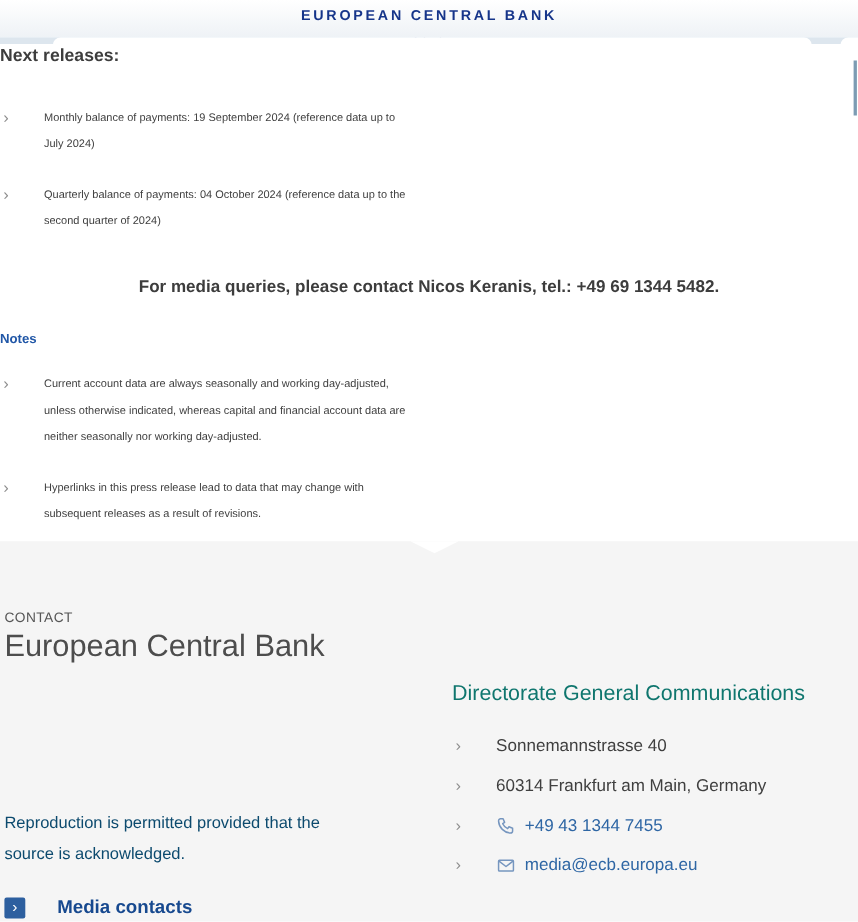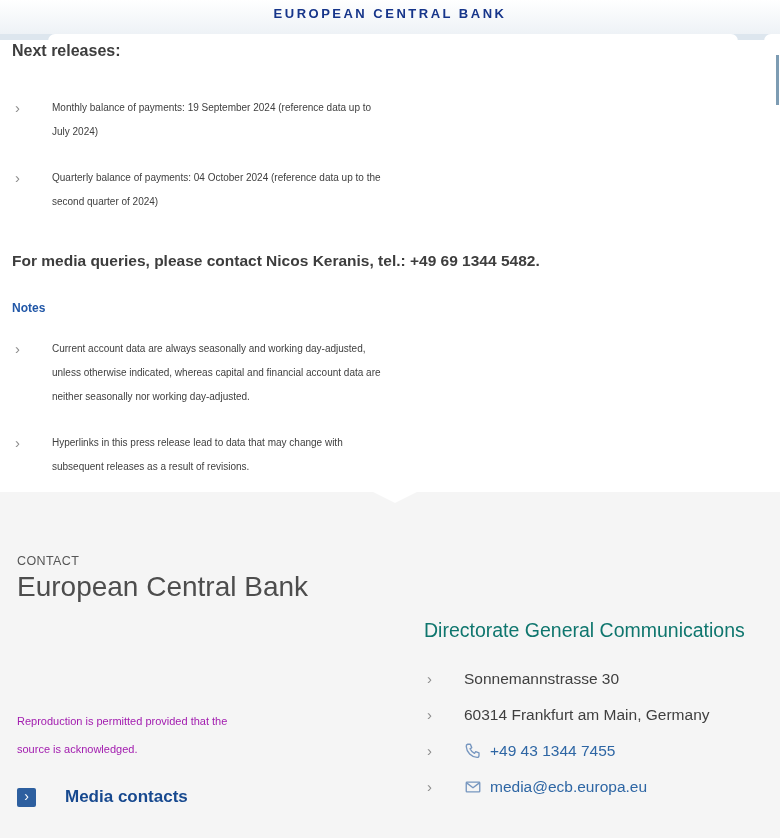--- a/index.html
+++ b/index.html
@@ -33,47 +33,47 @@
     background:#fff; border-radius:10px 0 0 0;
   }
 
   
   .scroll-thumb {
     position:absolute; right:1px; top:55px; width:3px; height:50px;
     background:#7d9cb3; z-index:5; cursor:pointer;
   }
 
   
-  main { height:452px; padding:0 12px; overflow:hidden; background:#fff; }
+  main { height:452px; padding:0 0; overflow:hidden; background:#fff; }
   .h-next {
     font-size:16px; font-weight:bold; color:#3d3d3d;
     padding-top:2px; margin-bottom:36px;
   }
   ul.chevron-list { list-style:none; }
   ul.chevron-list li { display:flex; align-items:flex-start; }
   ul.chevron-list li + li { margin-top:22px; }
   .chev {
     width:40px; flex:0 0 40px; color:#8d8d8d; font-size:15px; line-height:24px;
     padding-left:3px;
   }
   .li-text {
     font-size:10px; line-height:24px; color:#404040; white-space:pre-line;
   }
   .bold-line {
-    margin-top:38px; font-size:15.5px; font-weight:bold; color:#3d3d3d;
+    margin-top:38px; font-size:15.5px; font-weight:bold; color:#3d3d3d;text-align:center;
   }
   .notes-link {
     display:inline-block; margin-top:31px; font-size:12px; font-weight:bold;
     color:#2157a7; text-decoration:none; cursor:pointer;
   }
   ul.notes { margin-top:21px; }
 
   
   footer {
-    position:relative; height:346px; background:#f5f5f5; padding:0 17px;
+    position:relative; height:346px; background:#f5f5f5; padding:0 4px;
   }
   .notch {
     position:absolute; top:0; left:395px; transform:translateX(-50%);
     width:0; height:0;
     border-left:22px solid transparent; border-right:22px solid transparent;
     border-top:11px solid #ffffff;
   }
   .contact-label {
     padding-top:62px; font-size:12.5px; color:#565656; letter-spacing:0.4px;
   }
@@ -88,22 +88,22 @@
   ul.footer-list li { display:flex; align-items:center; height:24px; }
   ul.footer-list li + li { margin-top:12px; }
   .f-text { font-size:15.5px; color:#3f3f3f; }
   .f-link {
     font-size:15.5px; color:#2e66a4; text-decoration:none; cursor:pointer;
   }
   .c-icon { width:26px; flex:0 0 26px; display:flex; align-items:center; }
   .c-icon svg { width:18px; height:18px; }
 
   .repro {
-    margin-top:90px; width:352px; font-size:11px; line-height:28px;
-    color:#a21caf; white-space:pre-line;
+    margin-top:118px; width:352px; font-size:15px; line-height:28px;
+    color:#0c4a6e; white-space:pre-line;
   }
   .media-contacts {
     display:inline-flex; align-items:center; margin-top:24px;
     text-decoration:none; cursor:pointer;
   }
   .mc-icon {
     width:19px; height:19px; background:#2d5f9f; color:#fff;
     display:inline-flex; align-items:center; justify-content:center;
     font-size:14px; line-height:1; padding-bottom:2px; border-radius:2px;
   }
@@ -176,21 +176,21 @@
         <span class="mc-icon">›</span>
         <span class="mc-label">Media contacts</span>
       </a>
     </div>
 
     <div class="col-right">
       <h3 class="dir-heading">Directorate General Communications</h3>
       <ul class="footer-list">
         <li>
           <span class="chev">›</span>
-          <span class="f-text">Sonnemannstrasse 30</span>
+          <span class="f-text">Sonnemannstrasse 40</span>
         </li>
         <li>
           <span class="chev">›</span>
           <span class="f-text">60314 Frankfurt am Main, Germany</span>
         </li>
         <li>
           <span class="chev">›</span>
           <span class="c-icon">
             <svg viewBox="0 0 24 24" fill="none" stroke="#7696bf" stroke-width="1.8" stroke-linecap="round" stroke-linejoin="round">
               <path d="M5 3h3.5l1.8 4.5-2.3 1.6a12.5 12.5 0 0 0 6 6l1.6-2.3L20 14.6V18a2.5 2.5 0 0 1-2.5 2.5A15.5 15.5 0 0 1 3 6 2.8 2.8 0 0 1 5 3z"></path>

